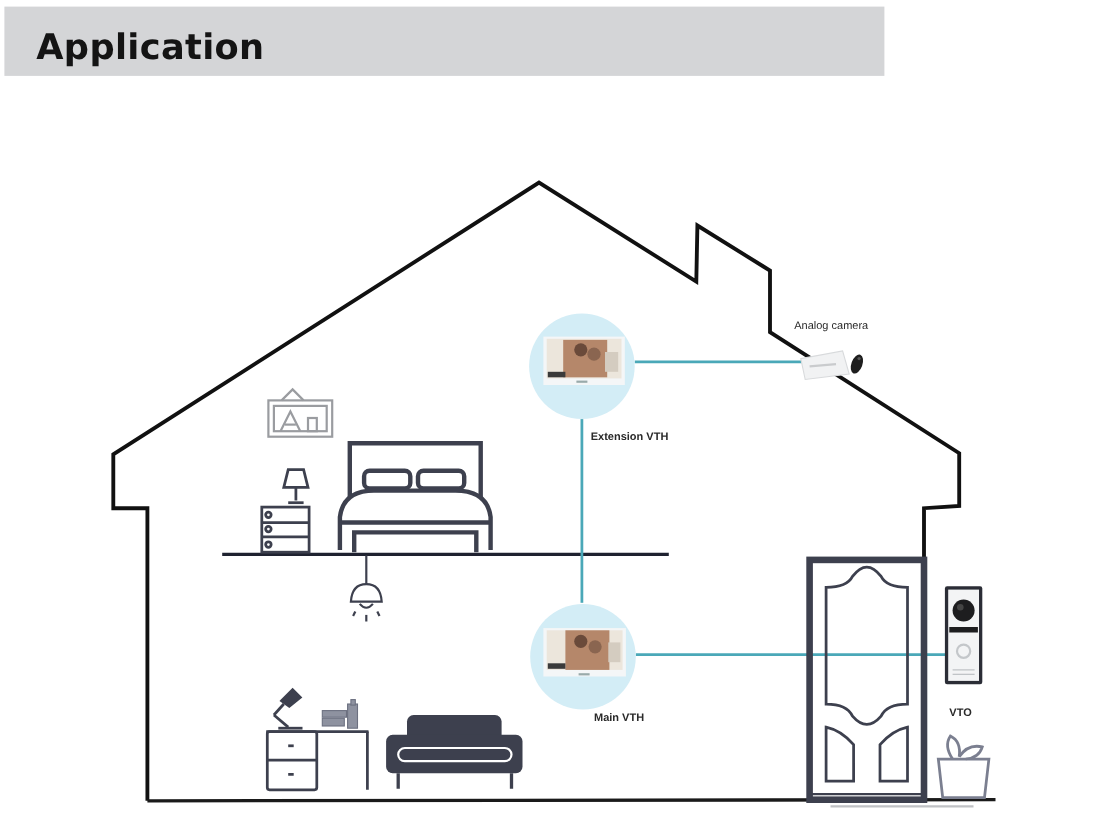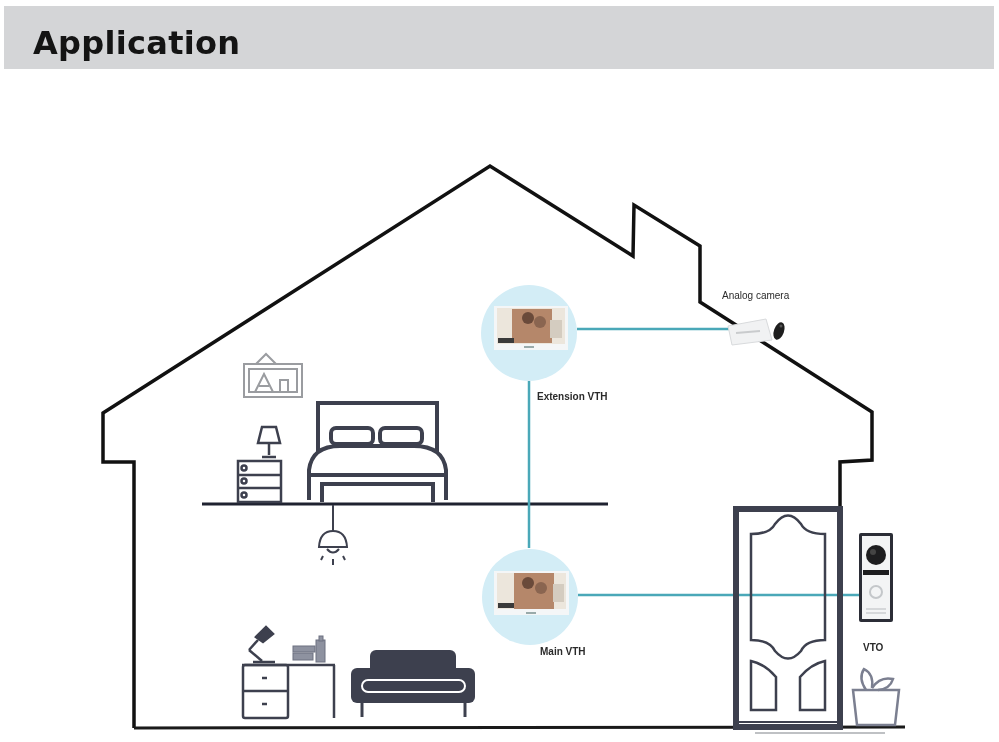--- a/index.html
+++ b/index.html
@@ -1,18 +1,18 @@
 <!DOCTYPE html>
 <html><head>
 <meta charset="utf-8">
 <style>
   html, body { margin: 0; padding: 0; background: #ffffff; }
   body { width: 999px; height: 742px; position: relative; overflow: hidden;
          font-family: "Liberation Sans", sans-serif; }
-  .header-bar { position: absolute; left: 4px; top: 6px; width: 990px; height: 63px;
+  .header-bar { position: absolute; left: 4px; top: 6px; width: 800px; height: 63px;
                 background: #d4d5d7; }
   .header-title { position: absolute; left: 29px; top: 18px; font-size: 32px; font-weight: bold;
                   color: #141414; letter-spacing: 0.3px; font-family: "DejaVu Sans", sans-serif; }
   svg.diagram { position: absolute; left: 0; top: 0; }
   .lbl { font-family: "Liberation Sans", sans-serif; font-size: 10px; fill: #2a2a2a; }
   .lbl-bold { font-weight: bold; }
 </style>
 </head>
 <body>
 

